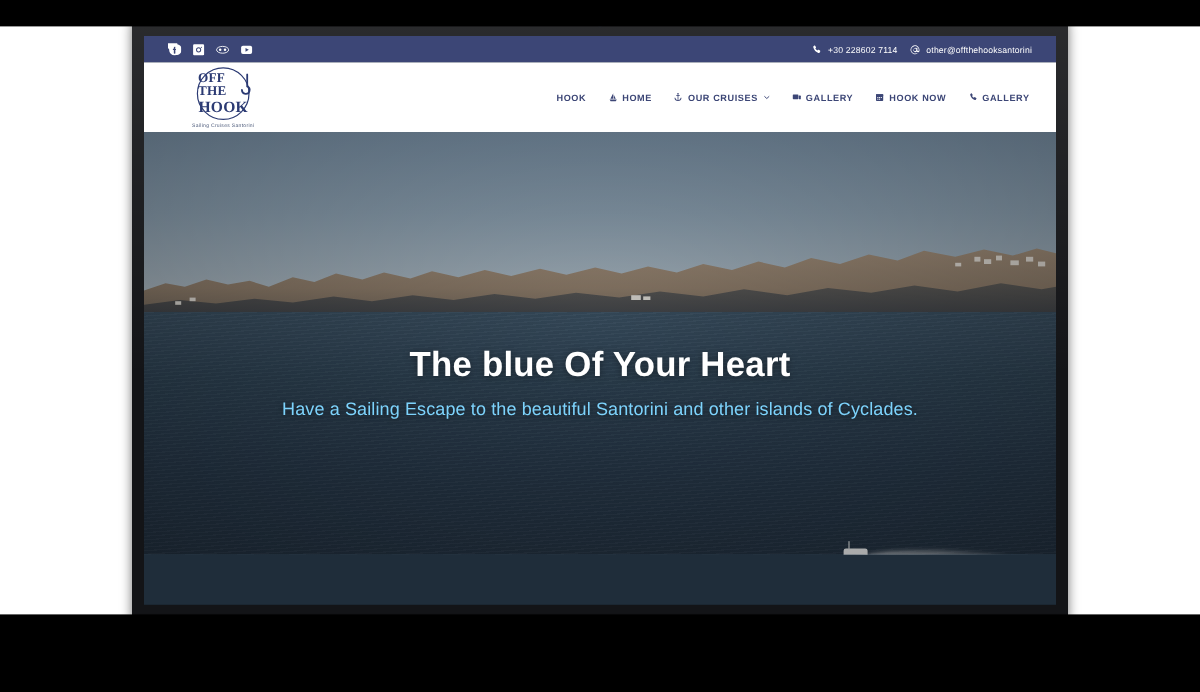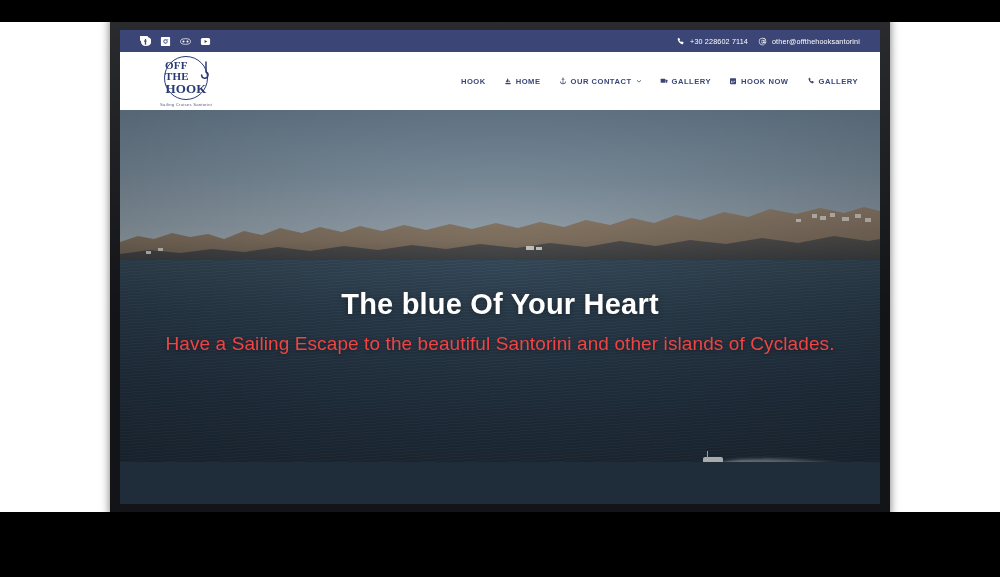--- a/index.html
+++ b/index.html
@@ -303,22 +303,22 @@
   }
   .hero-title {
     color: #ffffff;
     font-size: 29px;
     font-weight: bold;
     letter-spacing: 0.2px;
     margin: 0 0 12px 0;
     text-shadow: 0 1px 6px rgba(0,0,0,0.38);
   }
   .hero-sub {
-    color: #ef4444;
-    font-size: 19px;
+    color: #7dd3fc;
+    font-size: 15px;
     letter-spacing: 0.1px;
     margin: 0;
     text-shadow: 0 1px 5px rgba(0,0,0,0.45);
   }
 </style>
 </head>
 <body>
 
 <div class="laptop-wrap">
 
@@ -409,21 +409,21 @@
 
           <span class="nav-item">
             <span>
               <svg viewBox="0 0 24 24">
                   <circle cx="12" cy="3.6" r="2.1"></circle>
                   <rect x="11" y="6" width="2" height="15" rx="1"></rect>
                   <rect x="7.2" y="7.4" width="9.6" height="1.8" rx="0.9"></rect>
                   <path d="M3.2 13.5A9 9 0 0 0 12 21.6a9 9 0 0 0 8.8-8.1h-2A7 7 0 0 1 12 19.4a7 7 0 0 1-6.8-5.9z"></path>
                 </svg>
             </span>
-            <span>OUR CONTACT</span>
+            <span>OUR CRUISES</span>
             <span class="nav-caret">
               <svg viewBox="0 0 12 12">
                   <path d="M2 4.5L6 8.2 10 4.5"></path>
                 </svg>
             </span>
           </span>
 
           <span class="nav-item">
             <span>
               <svg viewBox="0 0 24 24">

